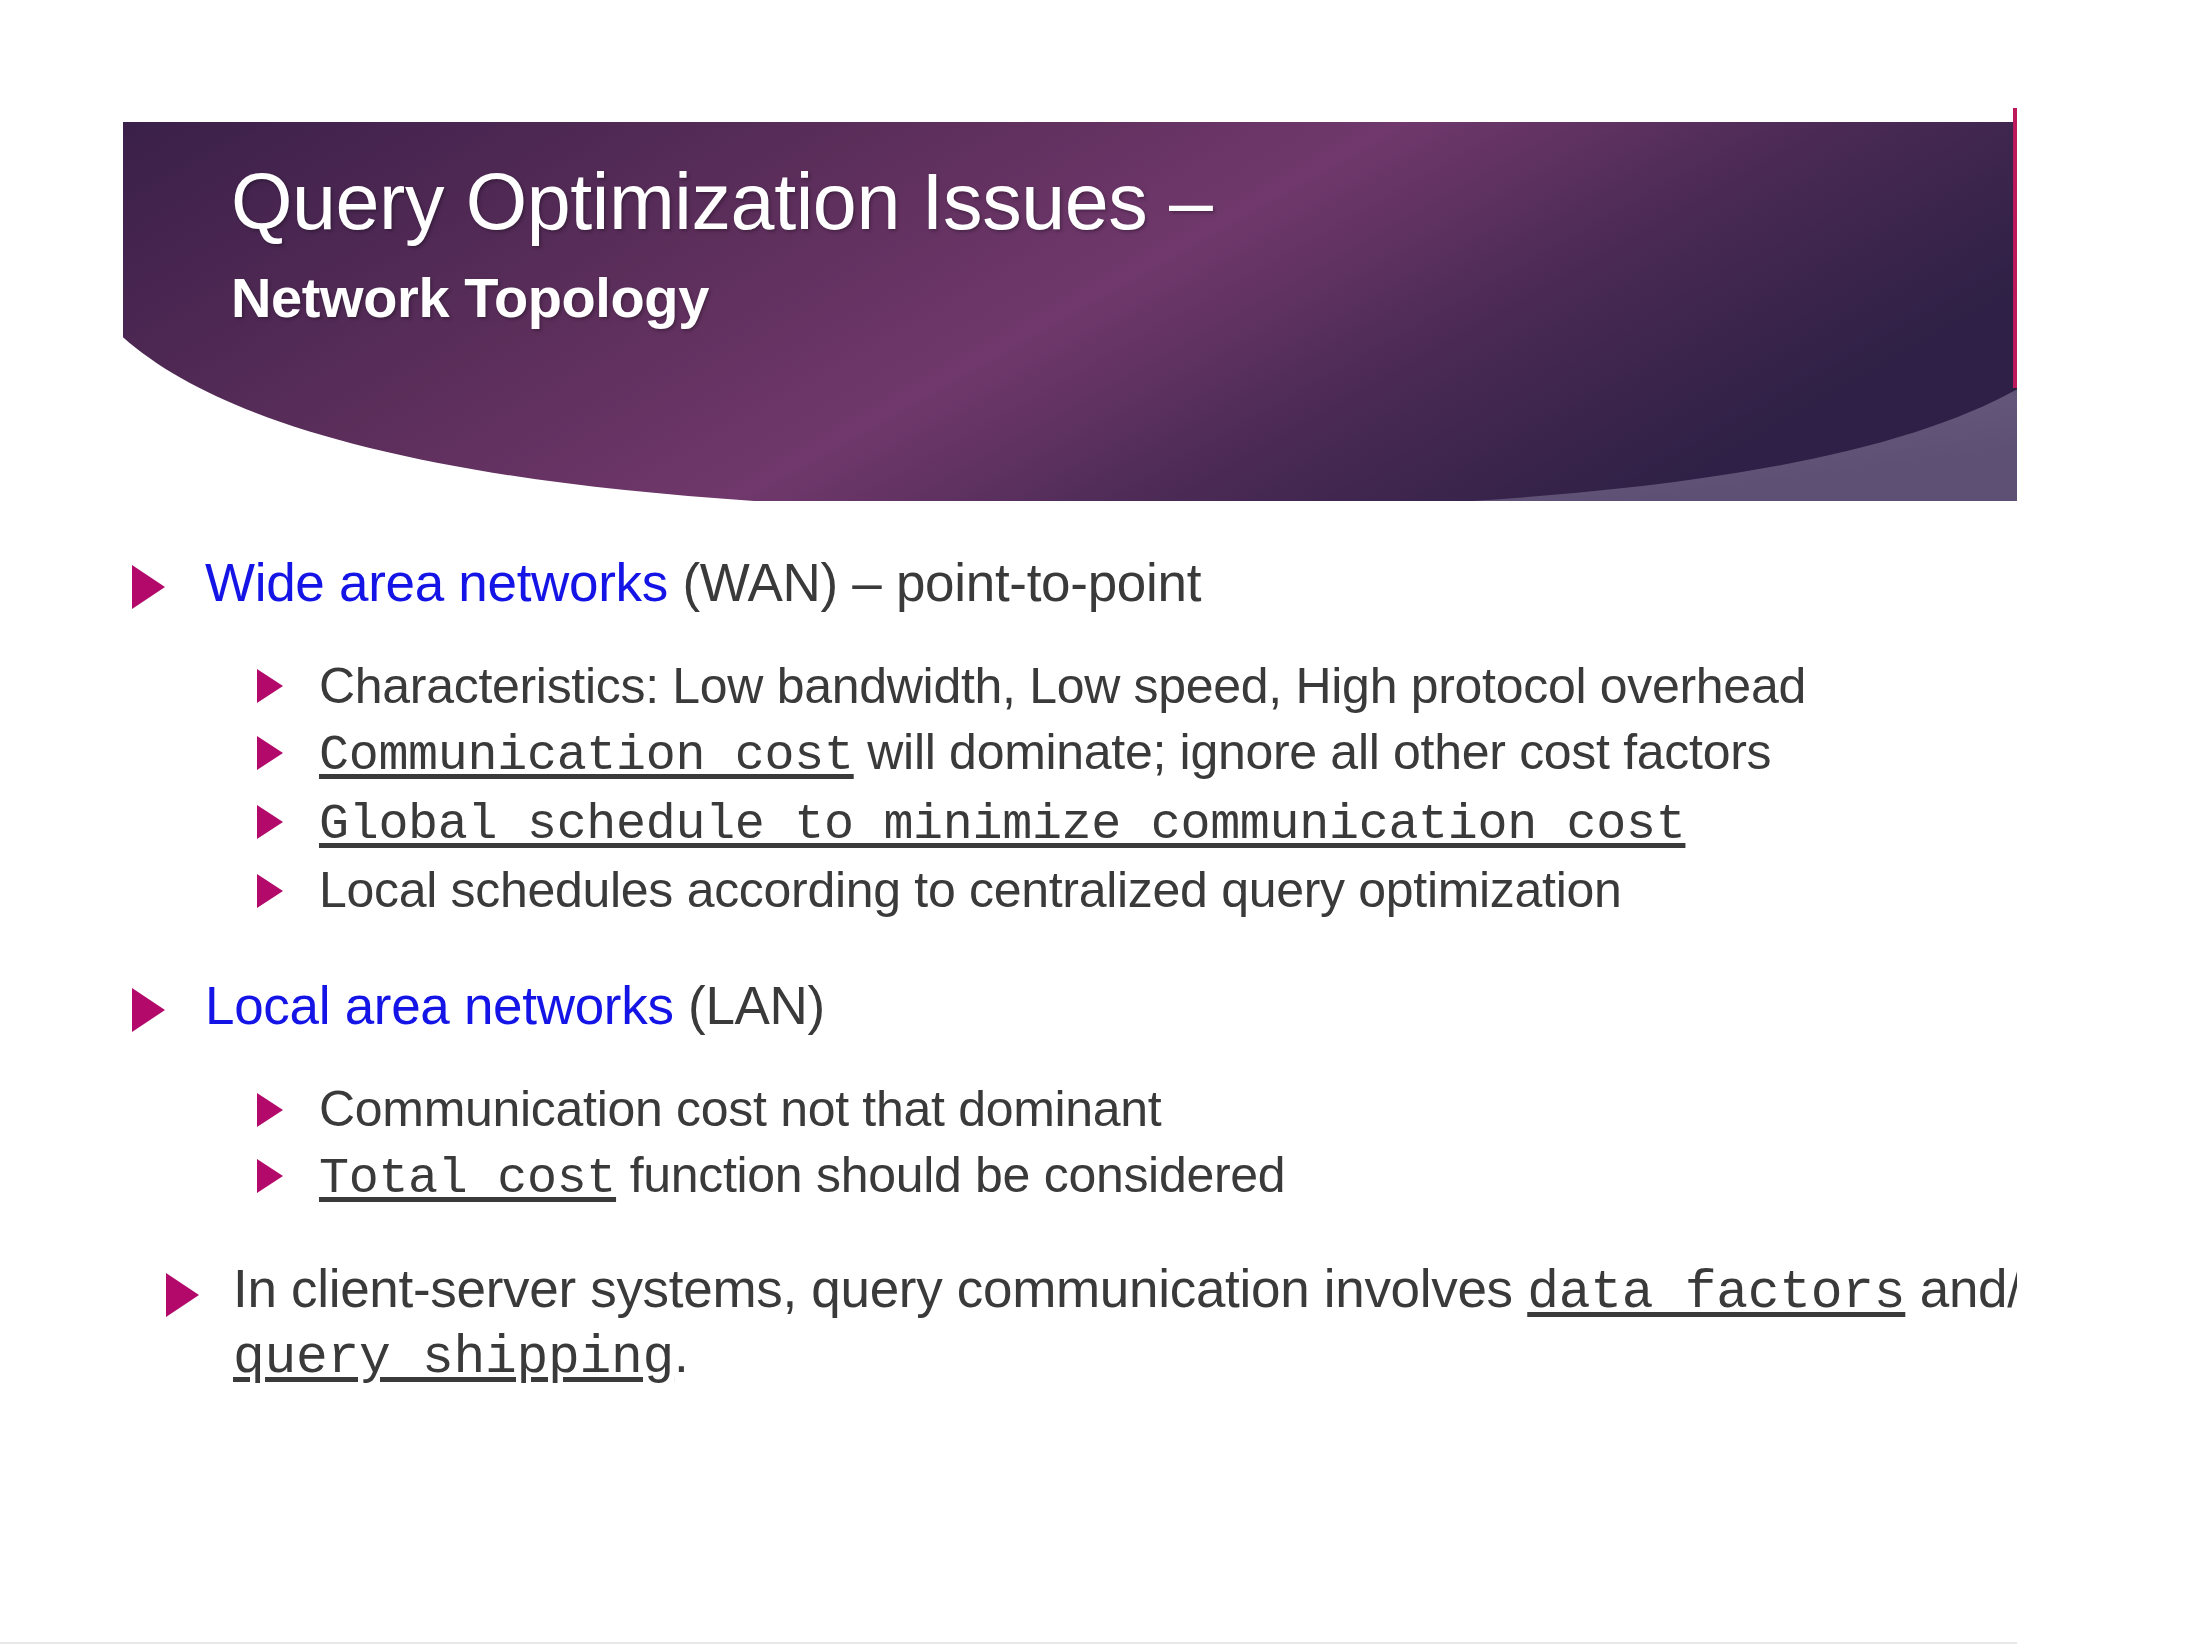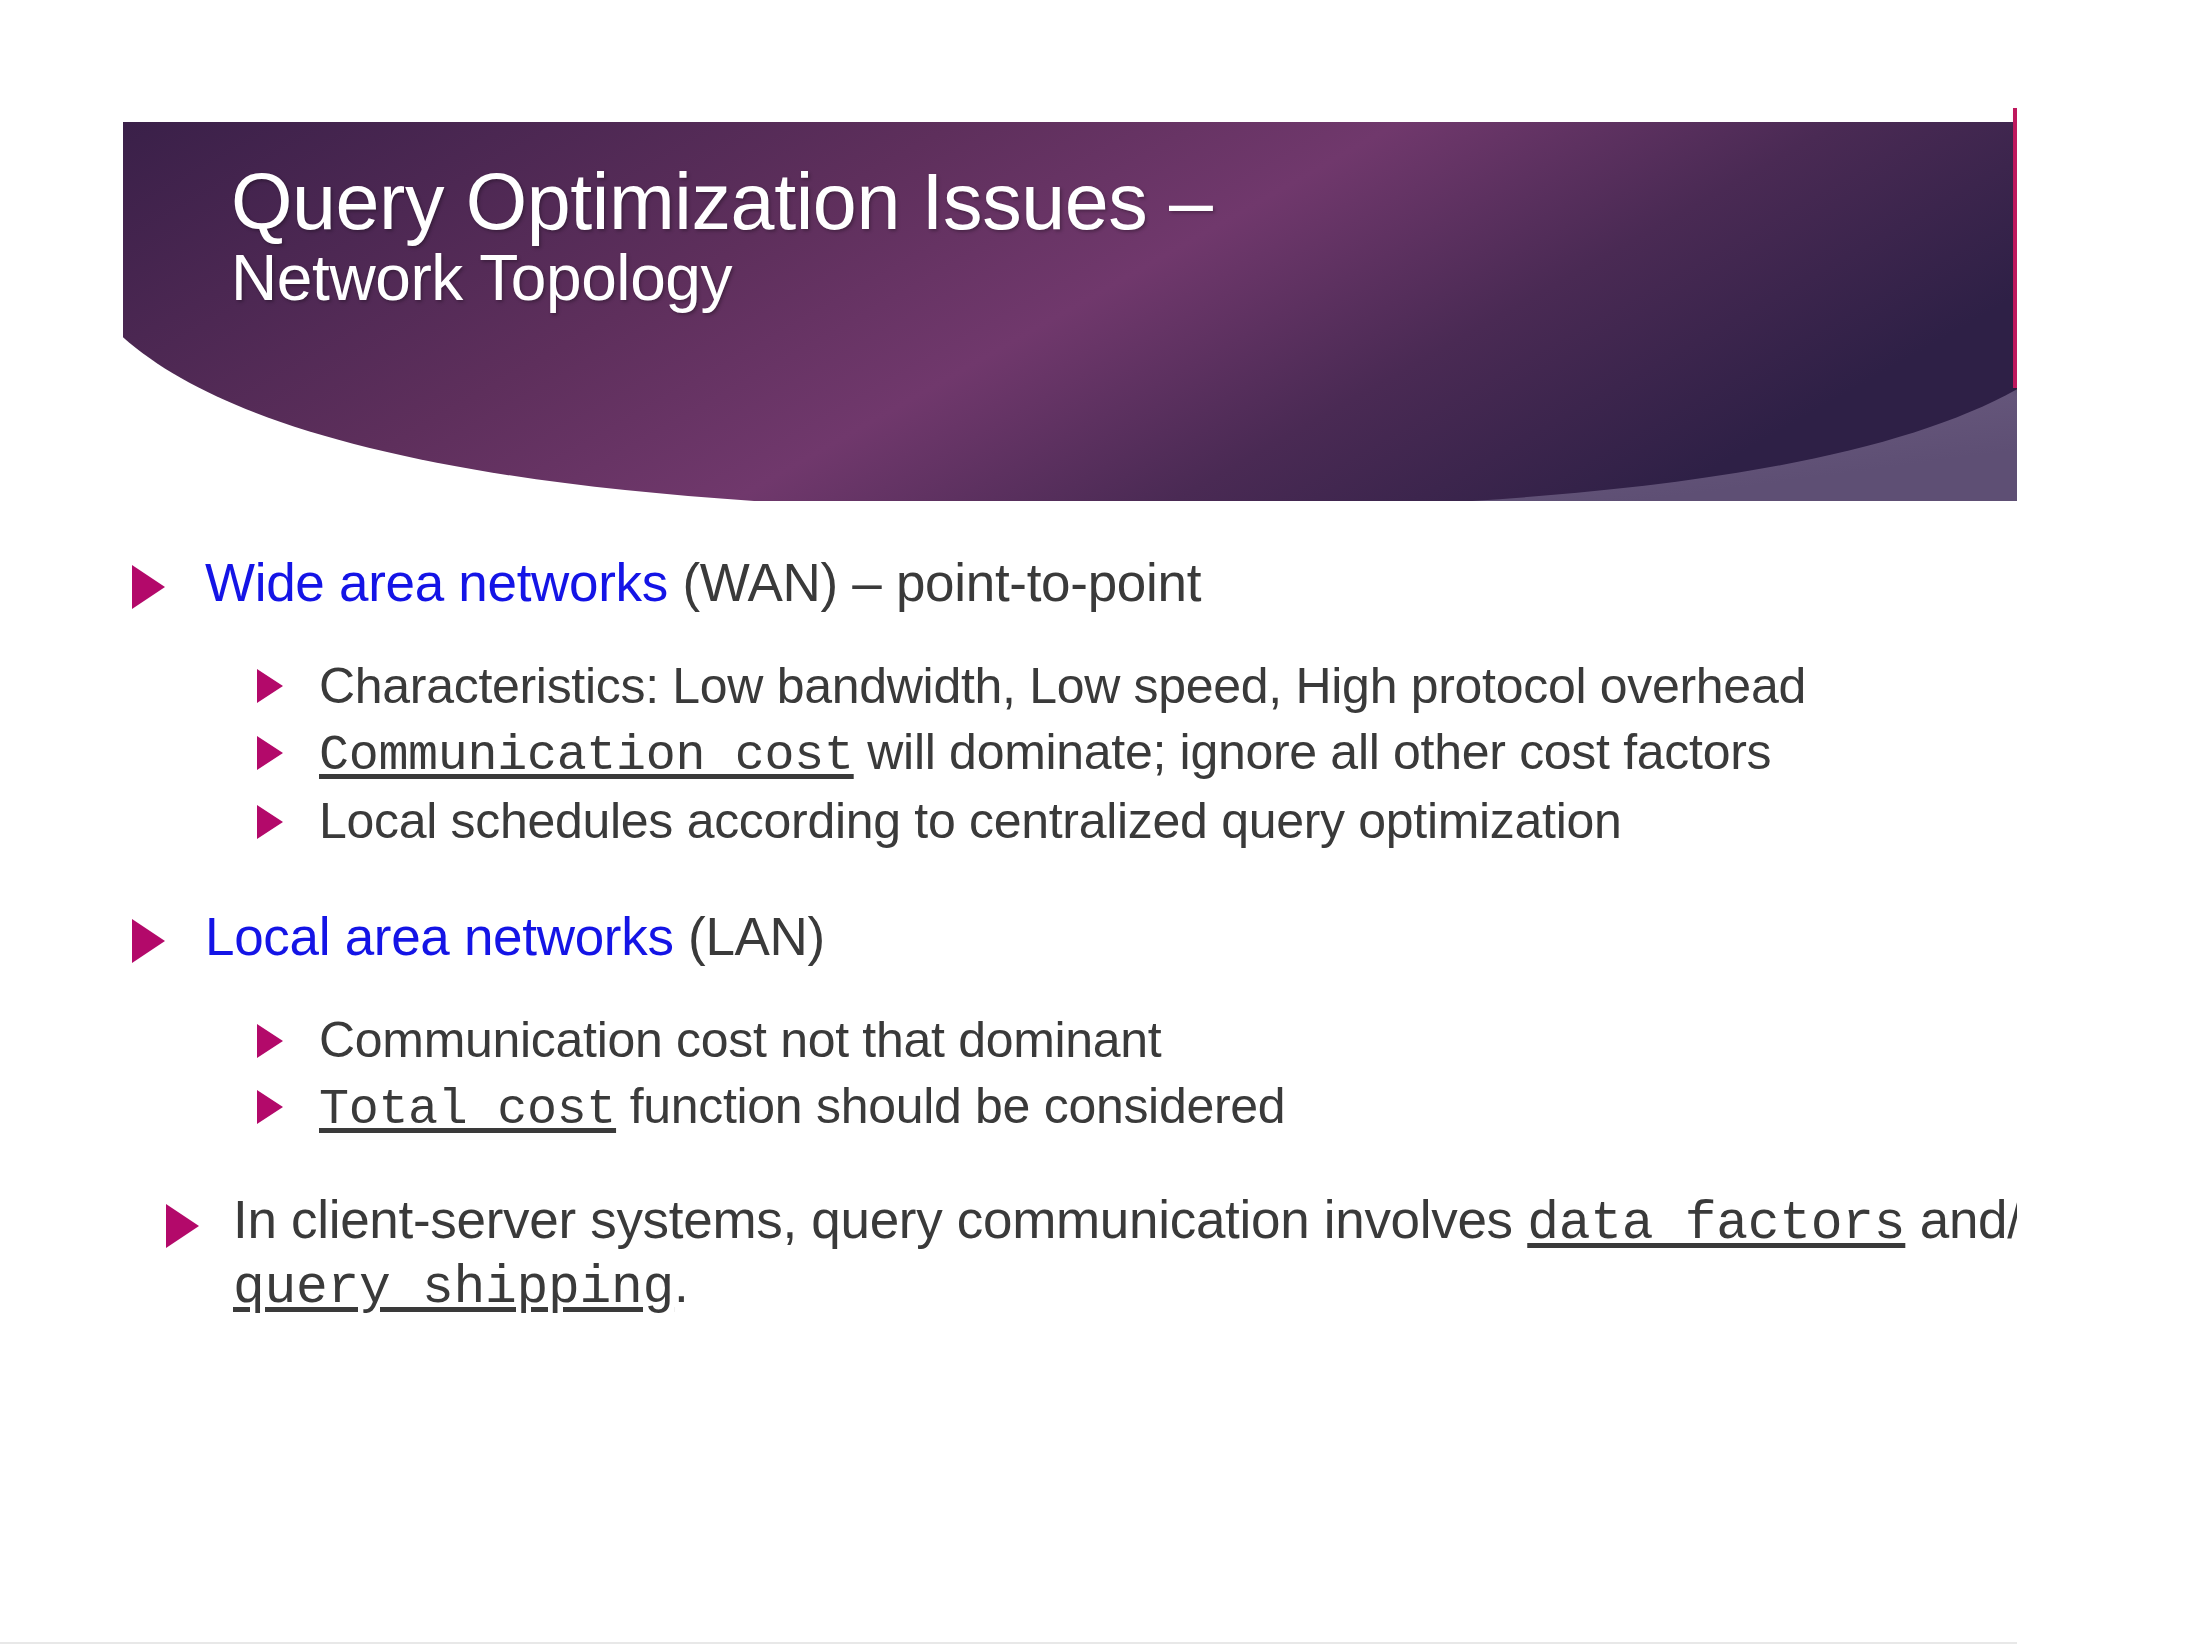--- a/index.html
+++ b/index.html
@@ -50,26 +50,27 @@
   }
   .title-line1 {
     font-size: 79px;
     line-height: 1.04;
     font-weight: 300;
     letter-spacing: -0.4px;
     white-space: nowrap;
     text-shadow: 1.7px 1.7px 3.4px rgba(0,0,0,0.28);
   }
   .title-line2 {
-    font-size: 64px;
+    font-size: 56px;
     line-height: 1.12;
-    font-weight: 400;
+    font-weight: 700;
     letter-spacing: -0.4px;
     white-space: nowrap;
     text-shadow: 1.7px 1.7px 3.4px rgba(0,0,0,0.28);
+    margin-top: 24px;
   }
 
   
   .badge {
     position: absolute;
     left: 1890px;
     top: -13.8px;
     width: 140px;
     height: 280px;
     background: #be185d;
@@ -240,20 +241,26 @@
       <span class="text"><span>Characteristics: Low bandwidth, Low speed, High protocol overhead</span></span>
     </div>
 
     <div class="row lvl2">
       <span class="marker">
           <span class="tri"></span>
         </span>
       <span class="text"><span class="u">Communication cost</span><span> will dominate; ignore all other cost factors</span></span>
     </div>
 
+    <div class="row lvl2">
+      <span class="marker">
+          <span class="tri"></span>
+        </span>
+      <span class="text"><span class="u">Global schedule to minimize communication cost</span></span>
+    </div>
 
     <div class="row lvl2">
       <span class="marker">
           <span class="tri"></span>
         </span>
       <span class="text"><span>Local schedules according to centralized query optimization</span></span>
     </div>
 
     <div class="gap-md"></div>
 

